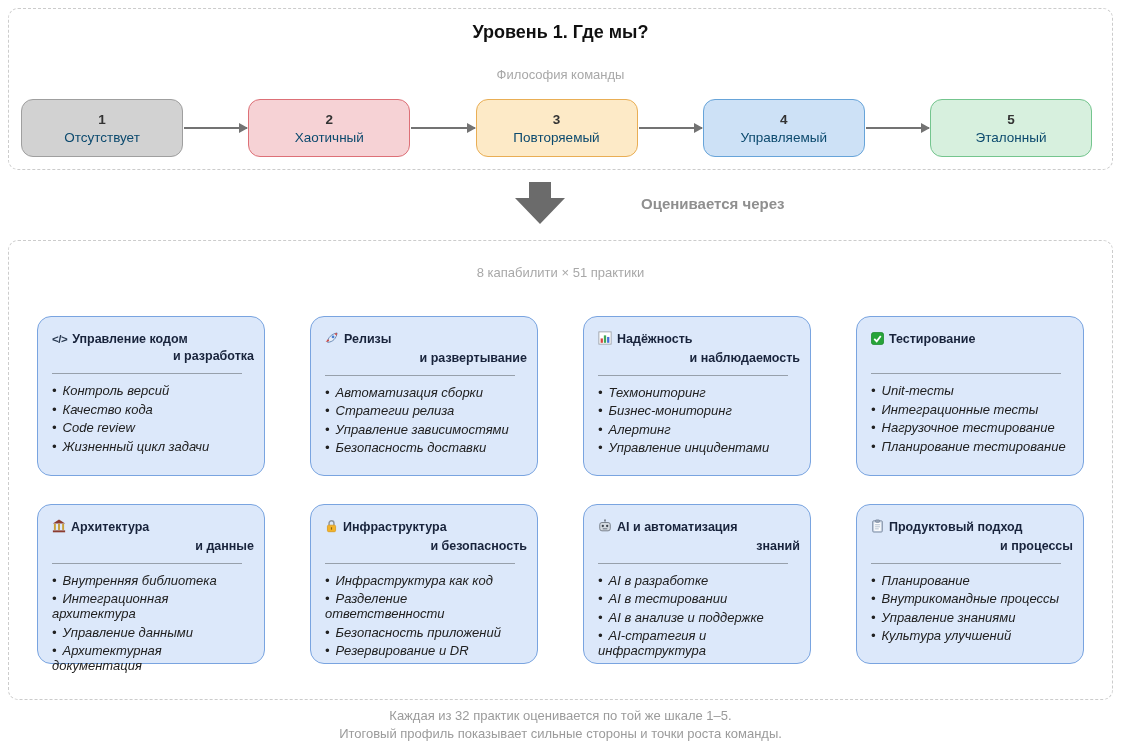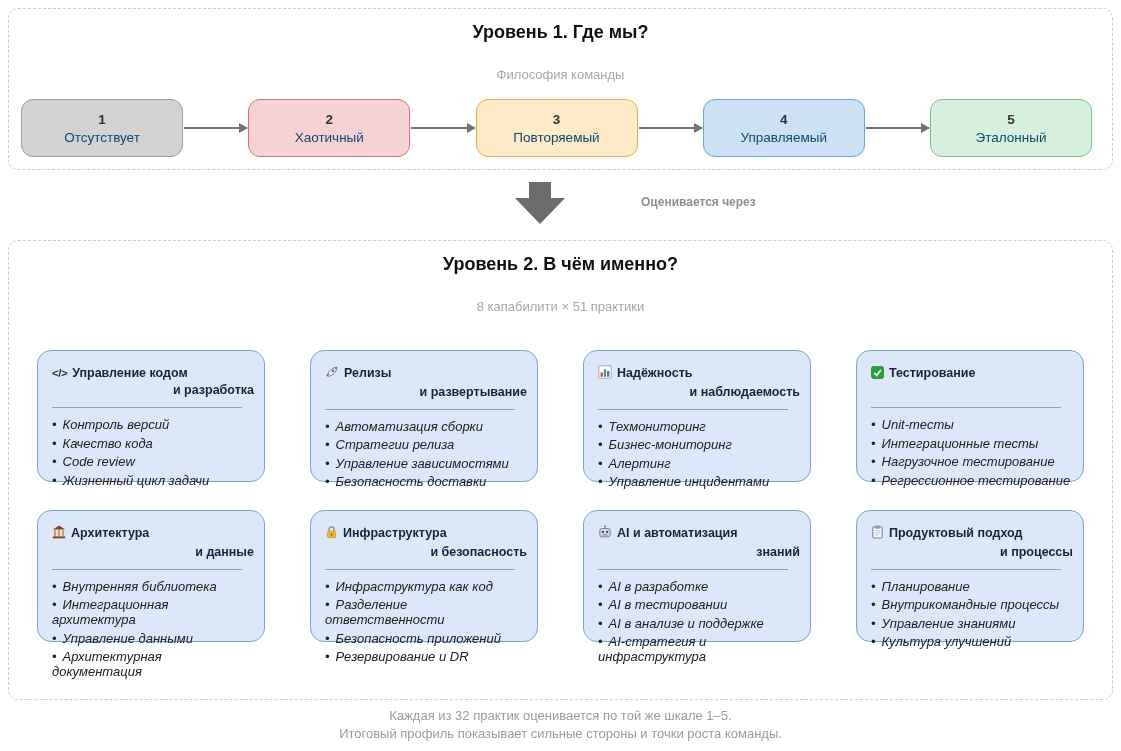--- a/index.html
+++ b/index.html
@@ -26,30 +26,30 @@
   .h-arrow { flex:1 1 auto; height:2px; background:#737373; position:relative; margin:0 1px; }
   .h-arrow::after {
     content:""; position:absolute; right:-1px; top:-4px;
     border-top:5px solid transparent; border-bottom:5px solid transparent;
     border-left:9px solid #737373;
   }
 
   
   #connector { position:relative; height:70px; }
   #big-down-arrow { position:absolute; left:513px; top:12px; }
-  #connector-label { position:absolute; left:641px; top:25px; font-weight:700; color:#8f8f8f; font-size:12px; }
+  #connector-label { position:absolute; left:641px; top:25px; font-weight:700; color:#8f8f8f; font-size:15px; }
 
   
   .cards-grid {
     display:grid; grid-template-columns:repeat(4,228px);
     column-gap:45px; row-gap:28px; justify-content:center; margin-top:36px;
   }
   .card {
     background:#dce8fa; border:1px solid #79a4e0; border-radius:14px;
-    height:132px; box-sizing:border-box; padding:14px 10px 0 14px;
+    height:160px; box-sizing:border-box; padding:14px 10px 0 14px;
   }
   .card-head { font-size:12.5px; font-weight:700; color:#18233b; line-height:1.35; min-height:34px; }
   .card-head .t2 { display:block;text-align:right; }
   .card-icon { display:inline-block; margin-right:5px; vertical-align:-2px; }
   .code-glyph { font-weight:700; color:#28384f; font-size:11.5px; letter-spacing:-0.5px; vertical-align:0; }
   .card-divider { border:none; border-top:1px solid #97a0ab; margin:8px 12px 9px 0; }
   .card-items { list-style:none; margin:0; padding:0; font-size:13px; color:#202020;font-style:italic; }
   .card-items li { margin-bottom:3.5px; }
   .card-items li::before { content:"•"; margin-right:6px; }
 
@@ -91,21 +91,20 @@
 </div>
 
 <div id="connector">
   <svg id="big-down-arrow" width="54" height="42" viewBox="0 0 54 42">
     <path d="M16 0 H38 V16 H52 L27 42 L2 16 H16 Z" fill="#6b6b6b"></path>
   </svg>
   <div id="connector-label">Оценивается через</div>
 </div>
 
 <div id="section2" class="panel">
-  <div class="sec-title">Уровень 2. В чём именно?</div>
   <div class="sec-sub">8 капабилити × 51 практики</div>
 
   <div class="cards-grid">
 
     <div class="card">
       <div class="card-head">
         <span class="card-icon code-glyph">&lt;/&gt;</span><span class="t1">Управление кодом</span><span class="t2">и разработка</span>
       </div>
       <hr class="card-divider">
       <ul class="card-items">
@@ -157,21 +156,21 @@
         <span class="card-icon"><svg width="13" height="13" viewBox="0 0 16 16">
               <rect x="0.5" y="0.5" width="15" height="15" rx="3" fill="#27a439" stroke="#1d8a2e"></rect>
               <path d="M4 8.5 L7 11.5 L12 5" stroke="#ffffff" stroke-width="2.2" fill="none"></path>
             </svg></span><span class="t1">Тестирование</span><span class="t2"></span>
       </div>
       <hr class="card-divider">
       <ul class="card-items">
         <li>Unit-тесты</li>
         <li>Интеграционные тесты</li>
         <li>Нагрузочное тестирование</li>
-        <li>Регрессионное тестирование</li>
+        <li>Планирование тестирование</li>
       </ul>
     </div>
 
     <div class="card">
       <div class="card-head">
         <span class="card-icon"><svg width="14" height="14" viewBox="0 0 16 16">
               <path d="M8 0.5 L15 5 H1 Z" fill="#8c3b2e"></path>
               <rect x="2.2" y="5.5" width="2.2" height="7" fill="#c9a03a"></rect>
               <rect x="6.9" y="5.5" width="2.2" height="7" fill="#c9a03a"></rect>
               <rect x="11.6" y="5.5" width="2.2" height="7" fill="#c9a03a"></rect>

